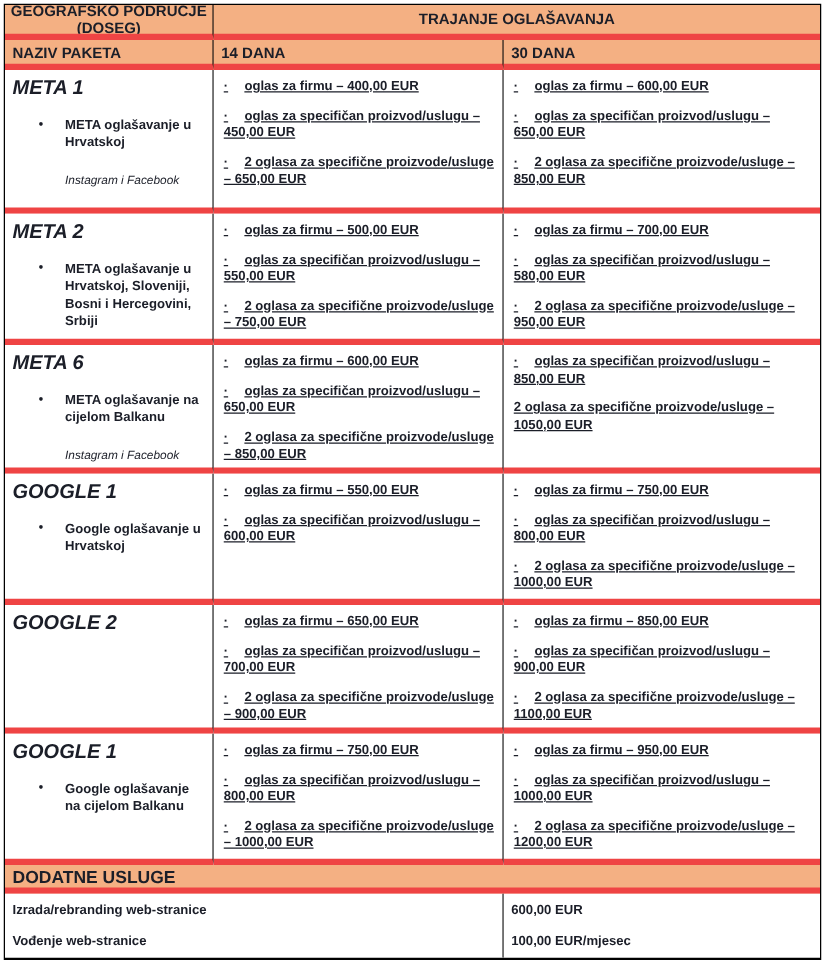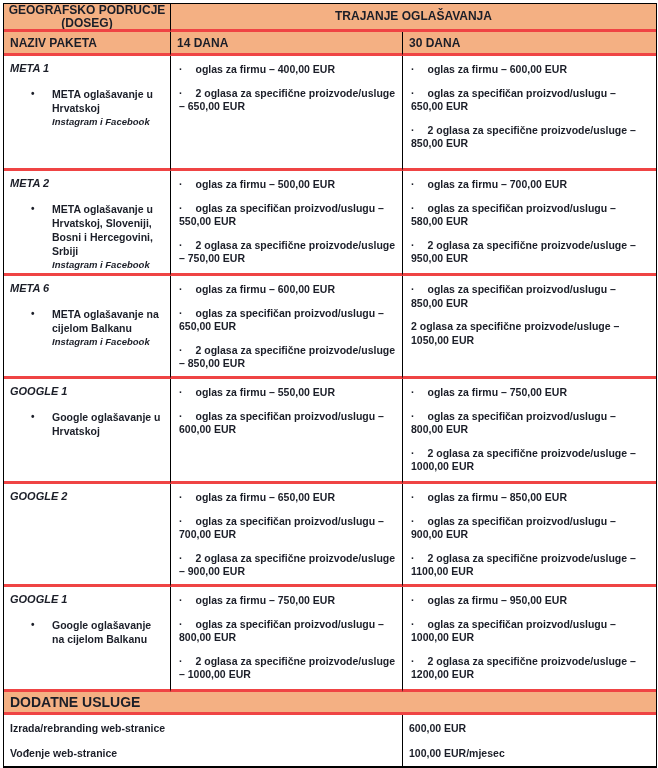--- a/index.html
+++ b/index.html
@@ -13,21 +13,21 @@
   .tbl {
     width: 654px;
     display: grid;
     grid-template-columns: 167px 232px auto;
     grid-template-rows: 28px 24px 115px 105px 103px 105px 103px 105px 23px 51px;
     border: 1px solid #000;
     border-bottom-width: 2px;
   }
   .c {
     border-right: 1px solid #000;
-    border-bottom: 3px solid #ef4444;
+    border-bottom: 5px solid #ef4444;
     overflow: hidden;
     background: #fff;
   }
   .c.lastcol { border-right: none; }
   .c.lastrow { border-bottom: none; }
   .c.orange { background: #F4B083; }
 
   
   .hcell {
     display: flex; align-items: center; justify-content: center;
@@ -38,28 +38,28 @@
   .span13 { grid-column: 1 / 4; }
   .span12 { grid-column: 1 / 3; }
   .subhead {
     display: flex; align-items: center;
     font-weight: 700; font-size: 12px;
     padding-left: 6px;
   }
 
   
   .pkg { padding: 6px 4px 0 6px; }
-  .pkg-name { font-weight: 700; font-style: italic; font-size: 11px; margin-bottom: 13px; }
+  .pkg-name { font-weight: 700; font-style: italic; font-size: 16px; margin-bottom: 13px; }
   .pkg-bullet { display: flex; padding-left: 21px; font-weight: 700; font-size: 10.5px; line-height: 14px; }
   .pkg-bullet::before { content: "\2022"; width: 21px; flex: 0 0 21px; font-size: 10px; }
-  .pkg-note { margin-left: 42px; margin-top: 1px; font-style: italic; font-weight: 700; font-size: 9.5px; }
+  .pkg-note { margin-left: 42px; margin-top: 18px; font-style: italic; font-weight: 400; font-size: 9.5px; }
 
   
   .prices { padding: 7px 6px 0 8px; font-weight: 700; font-size: 10.5px; line-height: 13.5px; }
-  .price-item { margin-bottom: 10px; }
+  .price-item { margin-bottom: 10px; text-decoration: underline; }
   .price-item::before { content: "\00b7"; margin-right: 13px; }
   .price-item.no-dot::before { content: none; }
 
   
   .extras-title {
     display: flex; align-items: center;
     font-weight: 700; font-size: 14px;
     padding-left: 6px;
   }
   .extras-cell { padding: 7px 3px 0 6px; font-weight: 700; font-size: 10.5px; line-height: 13px; }
@@ -79,20 +79,21 @@
 
   <div class="c pkg">
     <div class="pkg-name">META 1</div>
     <div class="pkg-bullet">
         <span>META oglašavanje u Hrvatskoj</span>
       </div>
     <div class="pkg-note">Instagram i Facebook</div>
   </div>
   <div class="c prices">
     <div class="price-item">oglas za firmu – 400,00 EUR</div>
+    <div class="price-item">oglas za specifičan proizvod/uslugu – 450,00 EUR</div>
     <div class="price-item">2 oglasa za specifične proizvode/usluge – 650,00 EUR</div>
   </div>
   <div class="c prices lastcol">
     <div class="price-item">oglas za firmu – 600,00 EUR</div>
     <div class="price-item">oglas za specifičan proizvod/uslugu – 650,00 EUR</div>
     <div class="price-item">2 oglasa za specifične proizvode/usluge – 850,00 EUR</div>
   </div>
 
   <div class="c pkg">
     <div class="pkg-name">META 2</div>

